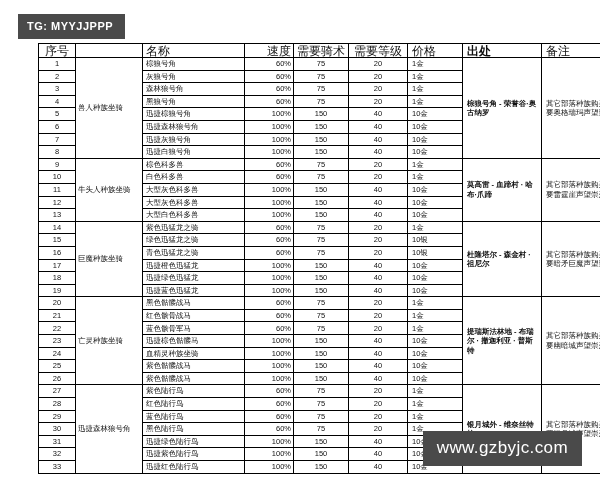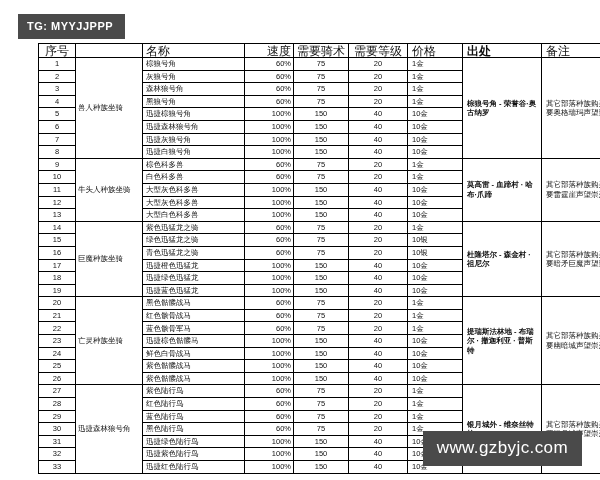--- a/index.html
+++ b/index.html
@@ -289,21 +289,21 @@
         <tr>
           <td class="c-idx">23</td>
           <td class="c-name">迅捷棕色骷髅马</td>
           <td class="c-speed">100%</td>
           <td class="c-ride">150</td>
           <td class="c-lvl">40</td>
           <td class="c-price">10金</td>
         </tr>
         <tr>
           <td class="c-idx">24</td>
-          <td class="c-name">鲜色白骨战马</td>
+          <td class="c-name">血精灵种族坐骑</td>
           <td class="c-speed">100%</td>
           <td class="c-ride">150</td>
           <td class="c-lvl">40</td>
           <td class="c-price">10金</td>
         </tr>
         <tr>
           <td class="c-idx">25</td>
           <td class="c-name">紫色骷髅战马</td>
           <td class="c-speed">100%</td>
           <td class="c-ride">150</td>

